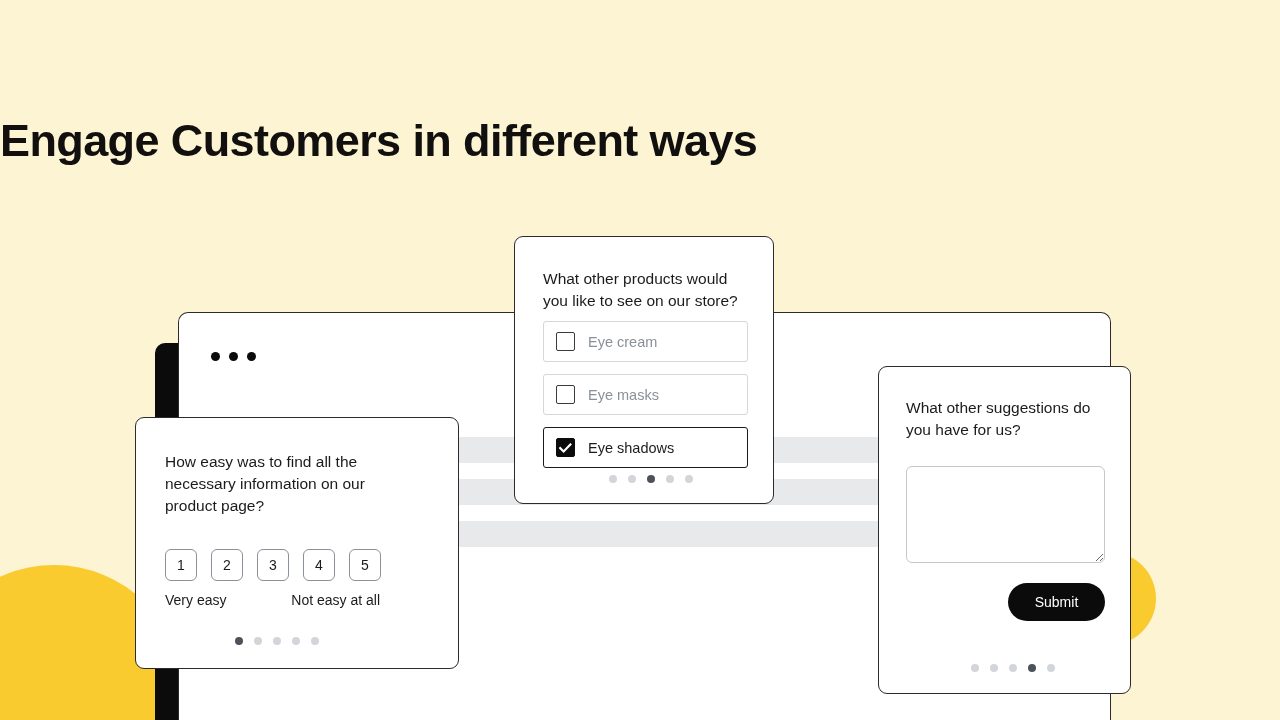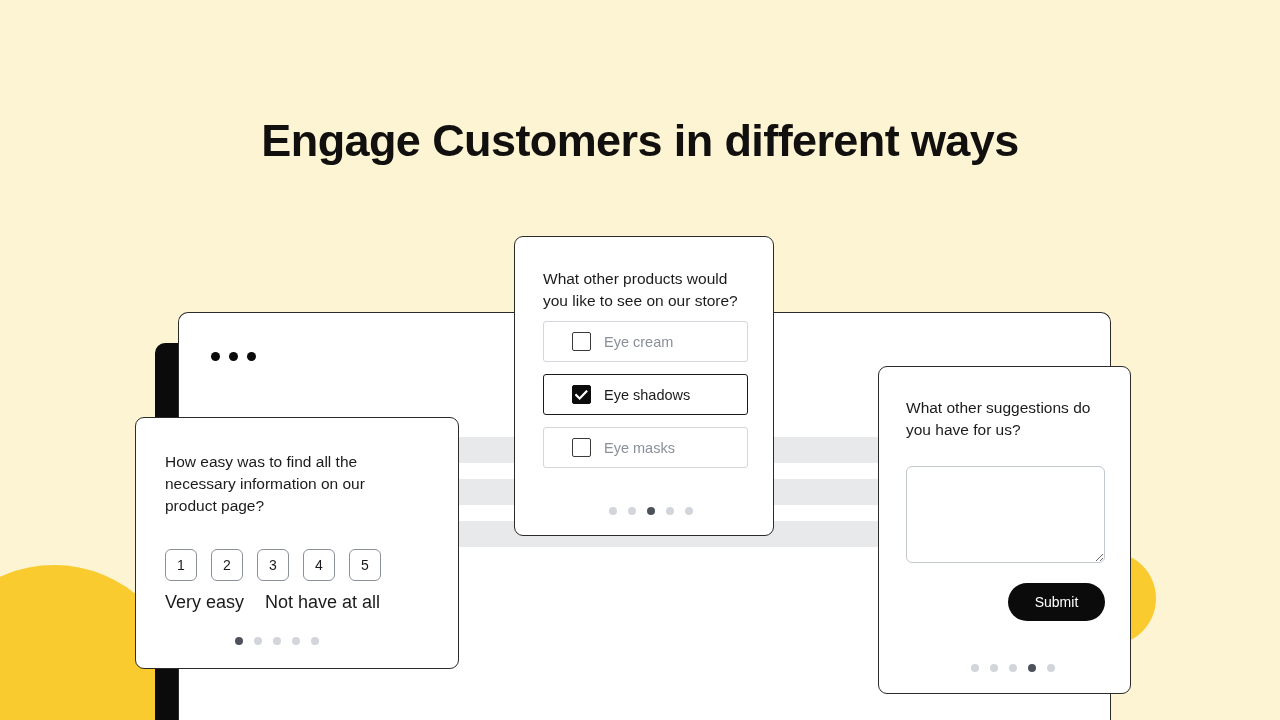--- a/index.html
+++ b/index.html
@@ -35,21 +35,21 @@
     background: #F9CB2E;
     z-index: 1;
   }
 
   
   .page-title {
     position: absolute;
     top: 110px;
     left: 0;
     width: 1280px;
-    text-align: center;
+    text-align: left;
     font-size: 45px;
     line-height: 62px;
     font-weight: bold;
     letter-spacing: -0.6px;
     color: #11100F;
     z-index: 6;
   }
 
   
   .side-bar {
@@ -128,33 +128,33 @@
     border: 1.2px solid #8B9099;
     border-radius: 6px;
     background: #fff;
     display: flex; align-items: center; justify-content: center;
     font-size: 14px; color: #1B1B1B;
     font-family: "Liberation Sans", sans-serif;
   }
   .rating-labels {
     position: absolute; left: 29px; top: 174px; width: 215px;
     display: flex; justify-content: space-between;
-    font-size: 18px; color: #1B1B1B;
-  }
-
-  
-  .card-choice { left: 514px; top: 236px; width: 260px; height: 300px; }
+    font-size: 14px; color: #1B1B1B;
+  }
+
+  
+  .card-choice { left: 514px; top: 236px; width: 260px; height: 268px; }
   .card-choice .q { position: absolute; left: 28px; top: 31px; width: 205px; }
   .choice-list { position: absolute; left: 28px; top: 84px; width: 205px; }
   .choice {
     display: flex; align-items: center;
     height: 41px; margin-bottom: 12px;
     border: 1.2px solid #D3D6DB;
     border-radius: 3px;
-    padding-left: 28px;
+    padding-left: 12px;
     background: #fff;
   }
   .choice.selected { border: 1.8px solid #1B1B1B; }
   .cbox {
     width: 19px; height: 19px;
     border: 1.6px solid #3A3A3A;
     border-radius: 2px;
     background: #fff;
     flex: none;
     display: flex; align-items: center; justify-content: center;
@@ -236,54 +236,54 @@
   <p class="q">How easy was to find all the necessary information on our product page?</p>
   <div class="rating-row">
     <button class="rating-btn">1</button>
     <button class="rating-btn">2</button>
     <button class="rating-btn">3</button>
     <button class="rating-btn">4</button>
     <button class="rating-btn">5</button>
   </div>
   <div class="rating-labels">
     <span>Very easy</span>
-    <span>Not have at all</span>
+    <span>Not easy at all</span>
   </div>
   <div class="pager pager-rating">
     <span class="on"></span>
     <span></span>
     <span></span>
     <span></span>
     <span></span>
   </div>
 </div>
 
 <div class="card card-choice">
   <p class="q">What other products would you like to see on our store?</p>
   <div class="choice-list">
 
     <div class="choice">
       <span class="cbox"></span>
       <span class="choice-label">Eye cream</span>
+    </div>
+
+    <div class="choice">
+      <span class="cbox"></span>
+      <span class="choice-label">Eye masks</span>
     </div>
 
     <div class="choice selected">
       <span class="cbox">
         <svg width="13" height="10" viewBox="0 0 13 10" aria-hidden="true">
           <path d="M1.2 5.1 L4.6 8.4 L11.4 1.4" fill="none" stroke="#FFFFFF" stroke-width="2.1" stroke-linecap="square"></path>
         </svg>
       </span>
       <span class="choice-label">Eye shadows</span>
     </div>
 
-    <div class="choice">
-      <span class="cbox"></span>
-      <span class="choice-label">Eye masks</span>
-    </div>
-
   </div>
   <div class="pager pager-choice">
     <span></span>
     <span></span>
     <span class="on"></span>
     <span></span>
     <span></span>
   </div>
 </div>
 

